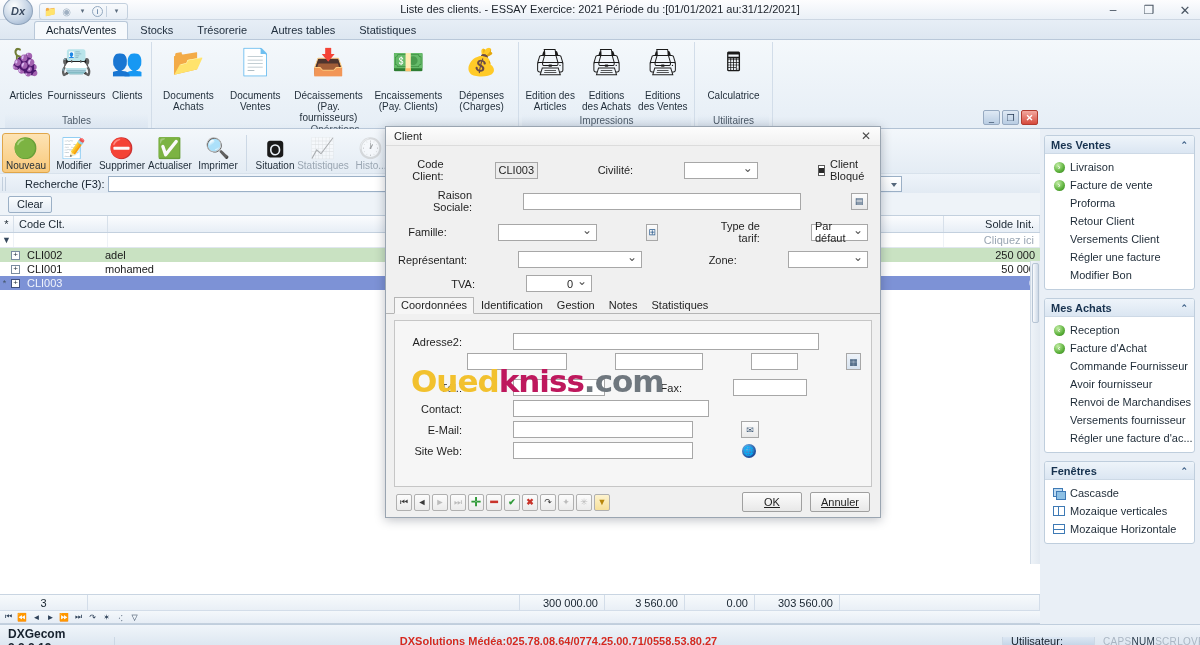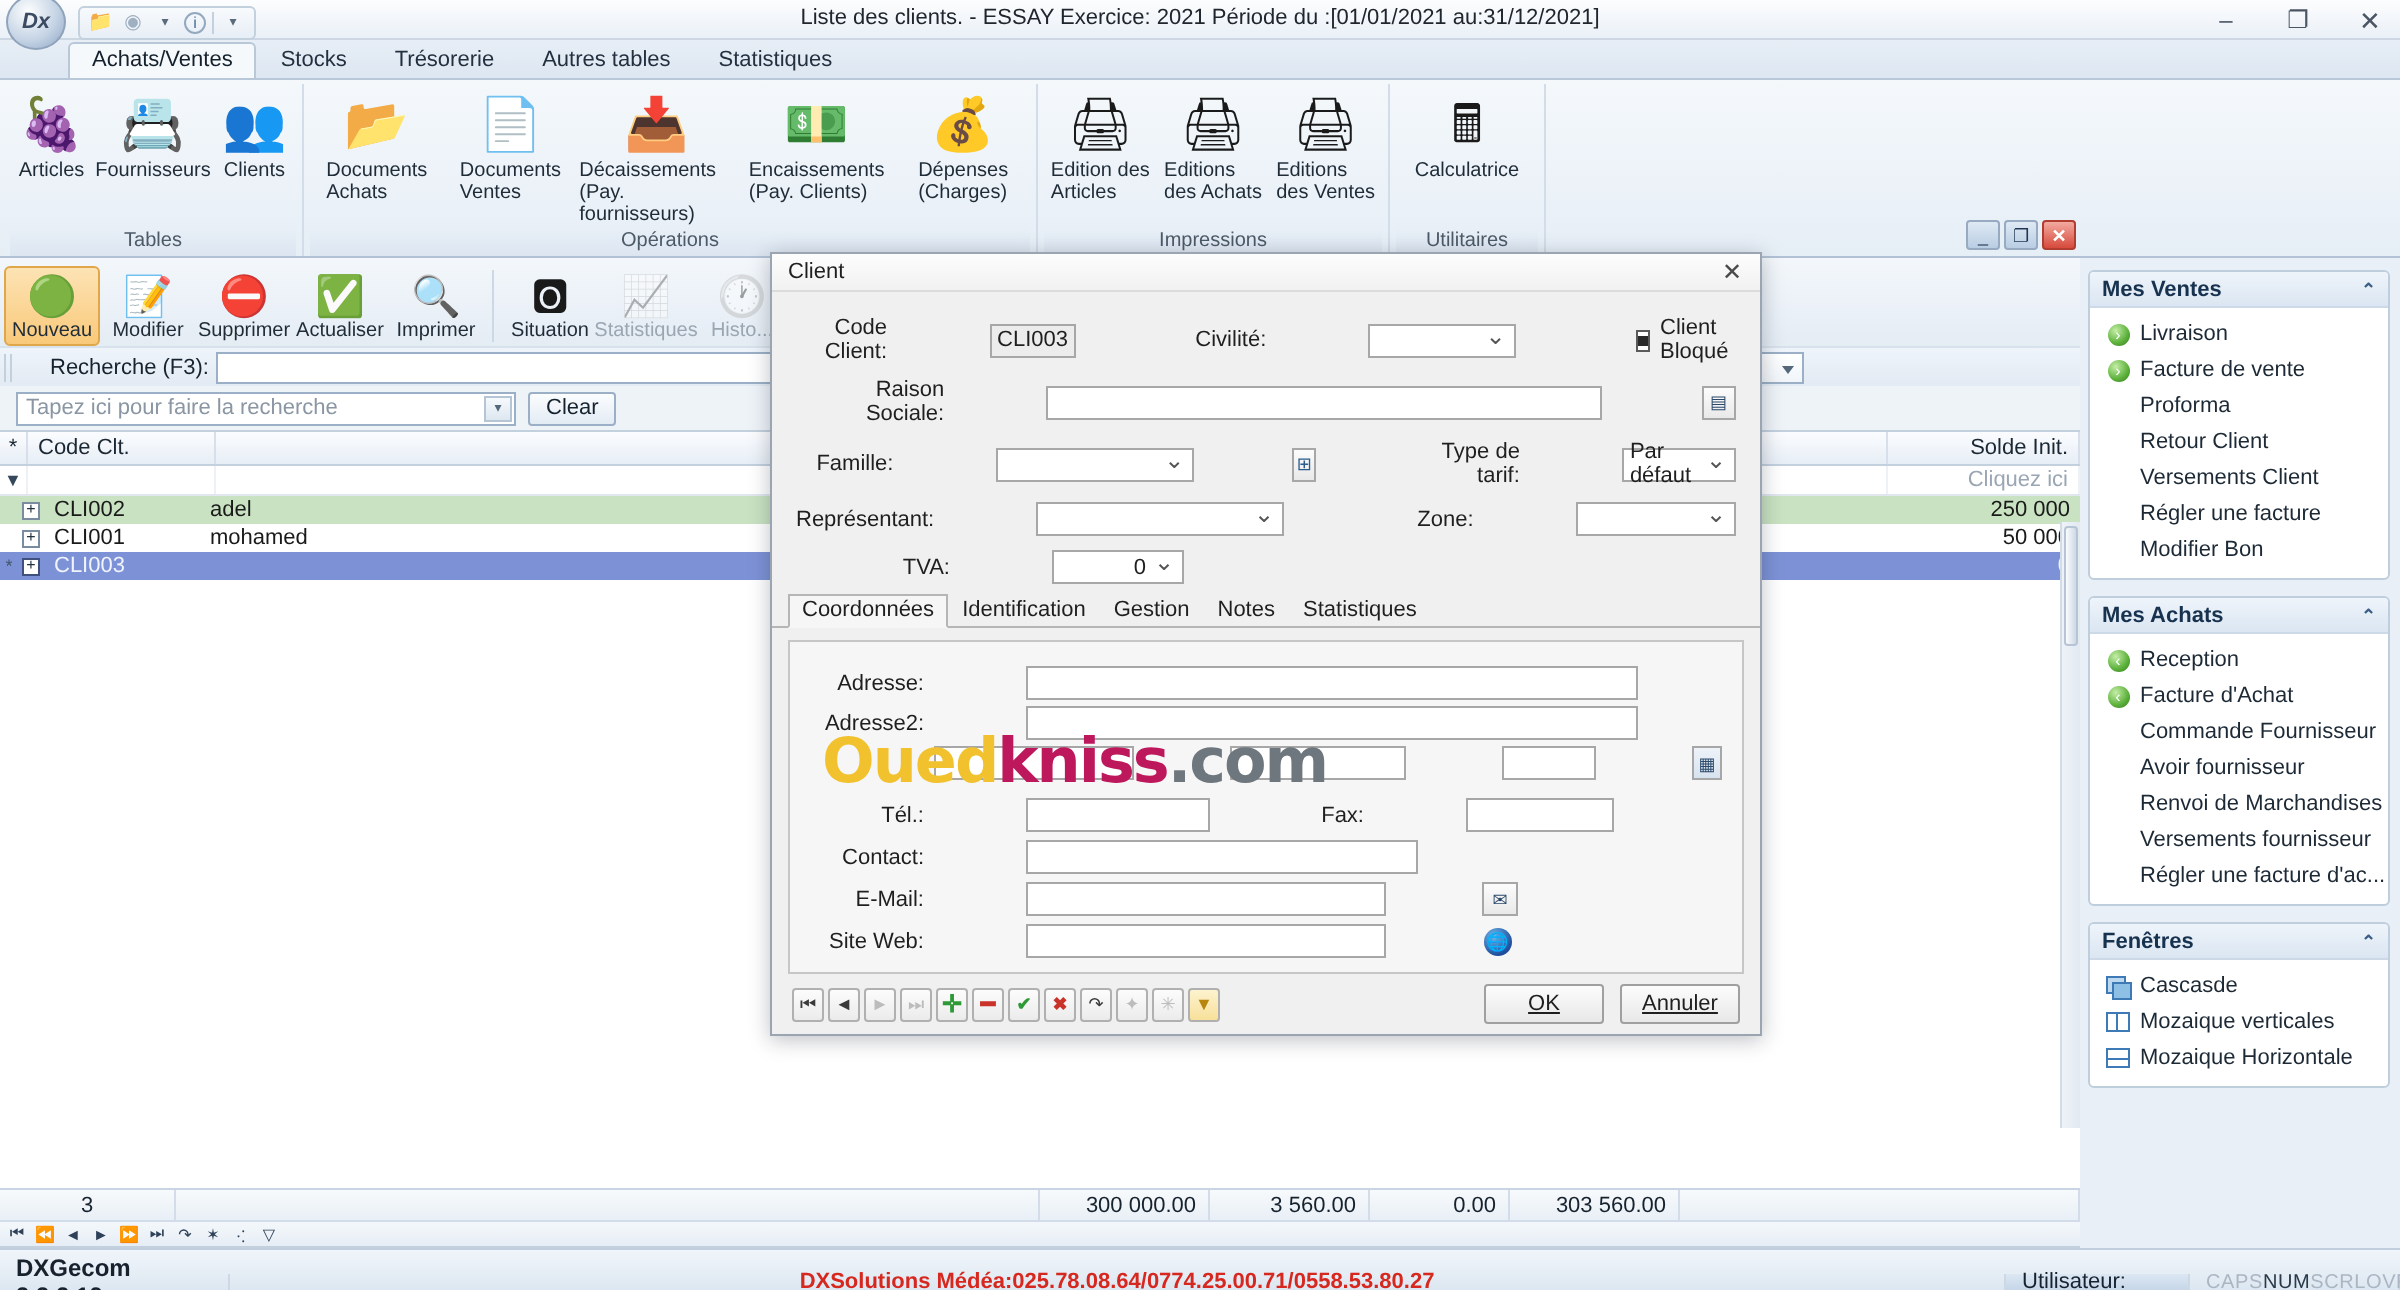--- a/index.html
+++ b/index.html
@@ -53,21 +53,21 @@
             display:flex; padding:2px 0 0 2px; }
   .rgroup { display:flex; flex-direction:column; justify-content:space-between;
             border-right:1px solid #d2dde9; padding:0 3px; }
   .rgroup-items { display:flex; align-items:flex-start; flex:1; }
   .rgroup-label { text-align:center; font-size:10px; color:#4c5a68; padding:1px 0 2px;
                   background:linear-gradient(rgba(255,255,255,0),rgba(210,222,236,.5)); }
   .ritem { width:72px; display:flex; flex-direction:column; align-items:center;
            padding:3px 1px 0; cursor:default; }
   .ritem .ico { width:34px; height:34px; display:flex; align-items:center; justify-content:center;
                 font-size:26px; line-height:1; }
-  .ritem .lbl { font-size:10px; text-align:left; line-height:1.08; color:#1f2c38; margin-top:2px; }
+  .ritem .lbl { font-size:10px; text-align:center; line-height:1.08; color:#1f2c38; margin-top:12px; }
   .ritem.wide { width:86px; }
 
   
   .main { flex:1; display:flex; min-height:0; background:#e9eff6; }
 
   
   .mdi { flex:1; margin:0; display:flex; flex-direction:column; min-width:0;
          background:#eef3f8; position:relative; }
   .mdi-capbtns { position:absolute; right:2px; top:-19px; display:flex; gap:2px; z-index:6; }
   .mcb { width:17px; height:15px; border:1px solid #97aac1; border-radius:2px;
@@ -445,24 +445,20 @@
 
       <div class="srow">
         <div class="grip"></div>
         <div class="lbl">Recherche (F3):</div>
         <input class="inp" style="width: 480px;" value="">
         <div class="lbl" style="padding-left:2px">Par:</div>
         <div class="sel" style="width:283px">Raison sociale</div>
       </div>
 
       <div class="frow">
-        <div class="fbox">
-          <span>Tapez ici pour faire la recherche</span>
-          <div class="dd">▾</div>
-        </div>
         <div class="btn">Clear</div>
       </div>
 
       <div class="grid">
         <div class="ghead">
           <div class="gh c-ind">*</div>
           <div class="gh c-code">Code Clt.</div>
           <div class="gh c-name">Nom ou Raison sociale</div>
           <div class="gh c-solde">Solde Init.</div>
         </div>
@@ -696,24 +692,20 @@
     <div class="dtabs">
       <div class="dtab active">Coordonnées</div>
       <div class="dtab">Identification</div>
       <div class="dtab">Gestion</div>
       <div class="dtab">Notes</div>
       <div class="dtab">Statistiques</div>
     </div>
 
     <div class="dpage">
 
-      <div class="frm-row" style="margin-bottom:3px">
-        <div class="frm-lbl" style="width:62px">Adresse:</div>
-        <div class="d-inp" style="width:306px"></div>
-      </div>
 
       <div class="frm-row" style="margin-bottom:3px">
         <div class="frm-lbl" style="width:62px">Adresse2:</div>
         <div class="d-inp" style="width:306px"></div>
       </div>
 
       <div class="frm-row" style="margin-bottom:9px; padding-left:62px">
         <div class="d-inp" style="width:121px"></div>
         <div class="d-inp" style="width:106px; margin-left:2px"></div>
         <div class="d-inp" style="width:55px; margin-left:2px"></div>

